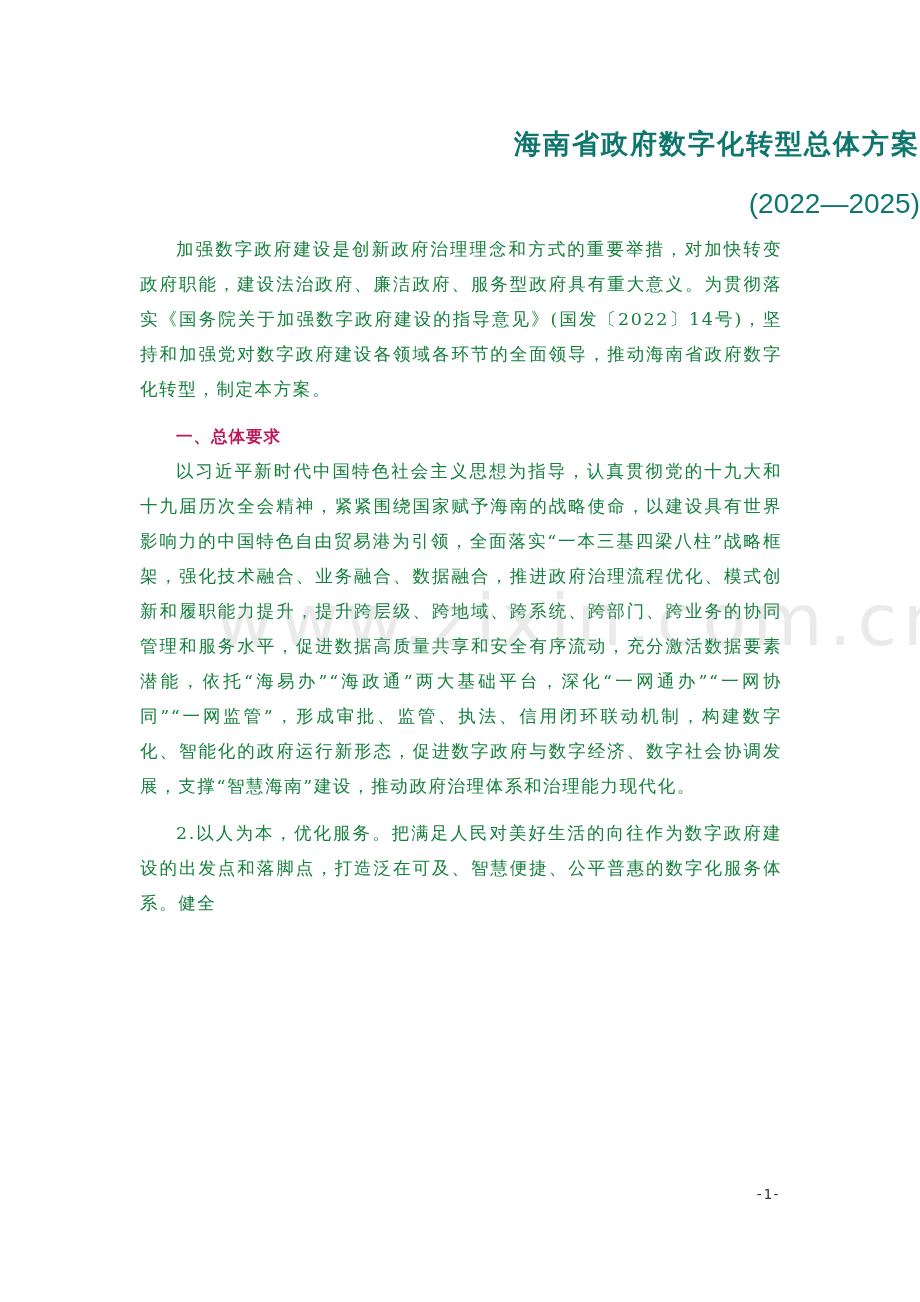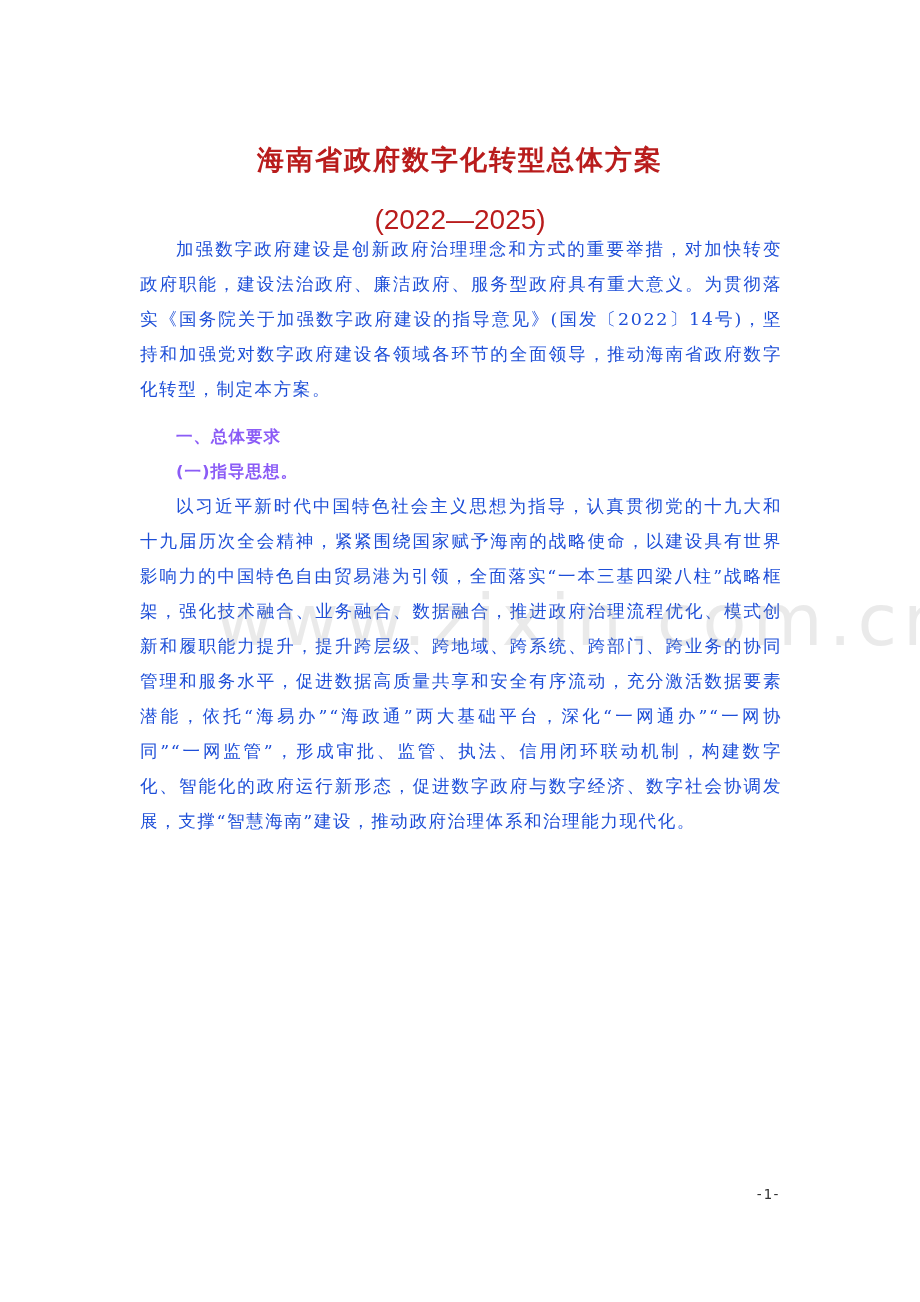--- a/index.html
+++ b/index.html
@@ -3,39 +3,39 @@
 <meta charset="utf-8">
 <style>
   html, body { margin: 0; padding: 0; background: #ffffff; }
   body {
     width: 920px; height: 1302px; position: relative; overflow: hidden;
     font-family: "DejaVu Serif", "Liberation Serif", serif;
     color: #3a3a3a;
   }
   .page { position: absolute; left: 0; top: 0; width: 920px; height: 1302px; }
   .title {
-    position: absolute; left: 0; width: 920px; text-align: center;
+    position: absolute; left: 0; width: 920px; text-align: right;
     font-family: "DejaVu Sans", "Liberation Sans", sans-serif;
-    font-weight: bold; font-size: 27px; letter-spacing: 2px; color: #b91c1c; margin-top: 16px;
+    font-weight: bold; font-size: 27px; letter-spacing: 2px; color: #0f766e;
   }
   .title.main { top: 126px; }
   .title.sub { top: 188px; font-family: Liberation Sans, sans-serif; font-weight: normal; font-size: 28px; letter-spacing: 0; }
   .body {
     position: absolute; left: 140px; width: 642px; top: 232px;
   }
   .p {
     font-size: 17.5px; line-height: 35px; text-align: justify;
-    text-align-last: left; text-indent: 36px; margin: 0; color: #1d4ed8;
+    text-align-last: left; text-indent: 36px; margin: 0; color: #15803d;
     letter-spacing: 1.6px;
   }
   .p.gap { margin-bottom: 12px; }
   .h {
     font-family: "DejaVu Sans", "Liberation Sans", sans-serif;
     font-weight: bold; font-size: 16.5px; line-height: 35px;
-    text-indent: 36px; margin: 0; color: #8b5cf6; letter-spacing: 1px;
+    text-indent: 36px; margin: 0; color: #be185d; letter-spacing: 1px;
   }
   .h.first { margin-top: 12px; }
   .watermark {
     position: absolute; left: 215px; top: 578px;
     font-family: "DejaVu Sans", "Liberation Sans", sans-serif;
     font-size: 72px; color: rgba(160,160,160,0.22); letter-spacing: 6px;
     white-space: nowrap; pointer-events: none;
   }
   .page-number {
     position: absolute; left: 755px; top: 1186px; font-size: 14px; color: #333;
@@ -46,20 +46,20 @@
 <body>
 
 <div class="page">
   <div class="title main">海南省政府数字化转型总体方案</div>
   <div class="title sub">(2022—2025)</div>
 
   <div class="body">
     <p class="p gap">加强数字政府建设是创新政府治理理念和方式的重要举措，对加快转变政府职能，建设法治政府、廉洁政府、服务型政府具有重大意义。为贯彻落实《国务院关于加强数字政府建设的指导意见》(国发〔2022〕14号)，坚持和加强党对数字政府建设各领域各环节的全面领导，推动海南省政府数字化转型，制定本方案。</p>
 
     <p class="h first">一、总体要求</p>
-    <p class="h">(一)指导思想。</p>
     <p class="p gap">以习近平新时代中国特色社会主义思想为指导，认真贯彻党的十九大和十九届历次全会精神，紧紧围绕国家赋予海南的战略使命，以建设具有世界影响力的中国特色自由贸易港为引领，全面落实“一本三基四梁八柱”战略框架，强化技术融合、业务融合、数据融合，推进政府治理流程优化、模式创新和履职能力提升，提升跨层级、跨地域、跨系统、跨部门、跨业务的协同管理和服务水平，促进数据高质量共享和安全有序流动，充分激活数据要素潜能，依托“海易办”“海政通”两大基础平台，深化“一网通办”“一网协同”“一网监管”，形成审批、监管、执法、信用闭环联动机制，构建数字化、智能化的政府运行新形态，促进数字政府与数字经济、数字社会协调发展，支撑“智慧海南”建设，推动政府治理体系和治理能力现代化。</p>
 
+    <p class="p">2.以人为本，优化服务。把满足人民对美好生活的向往作为数字政府建设的出发点和落脚点，打造泛在可及、智慧便捷、公平普惠的数字化服务体系。健全</p>
   </div>
 
   <div class="watermark">www.zixin.com.cn</div>
   <div class="page-number">-1-</div>
 </div>
 
 </body></html>

